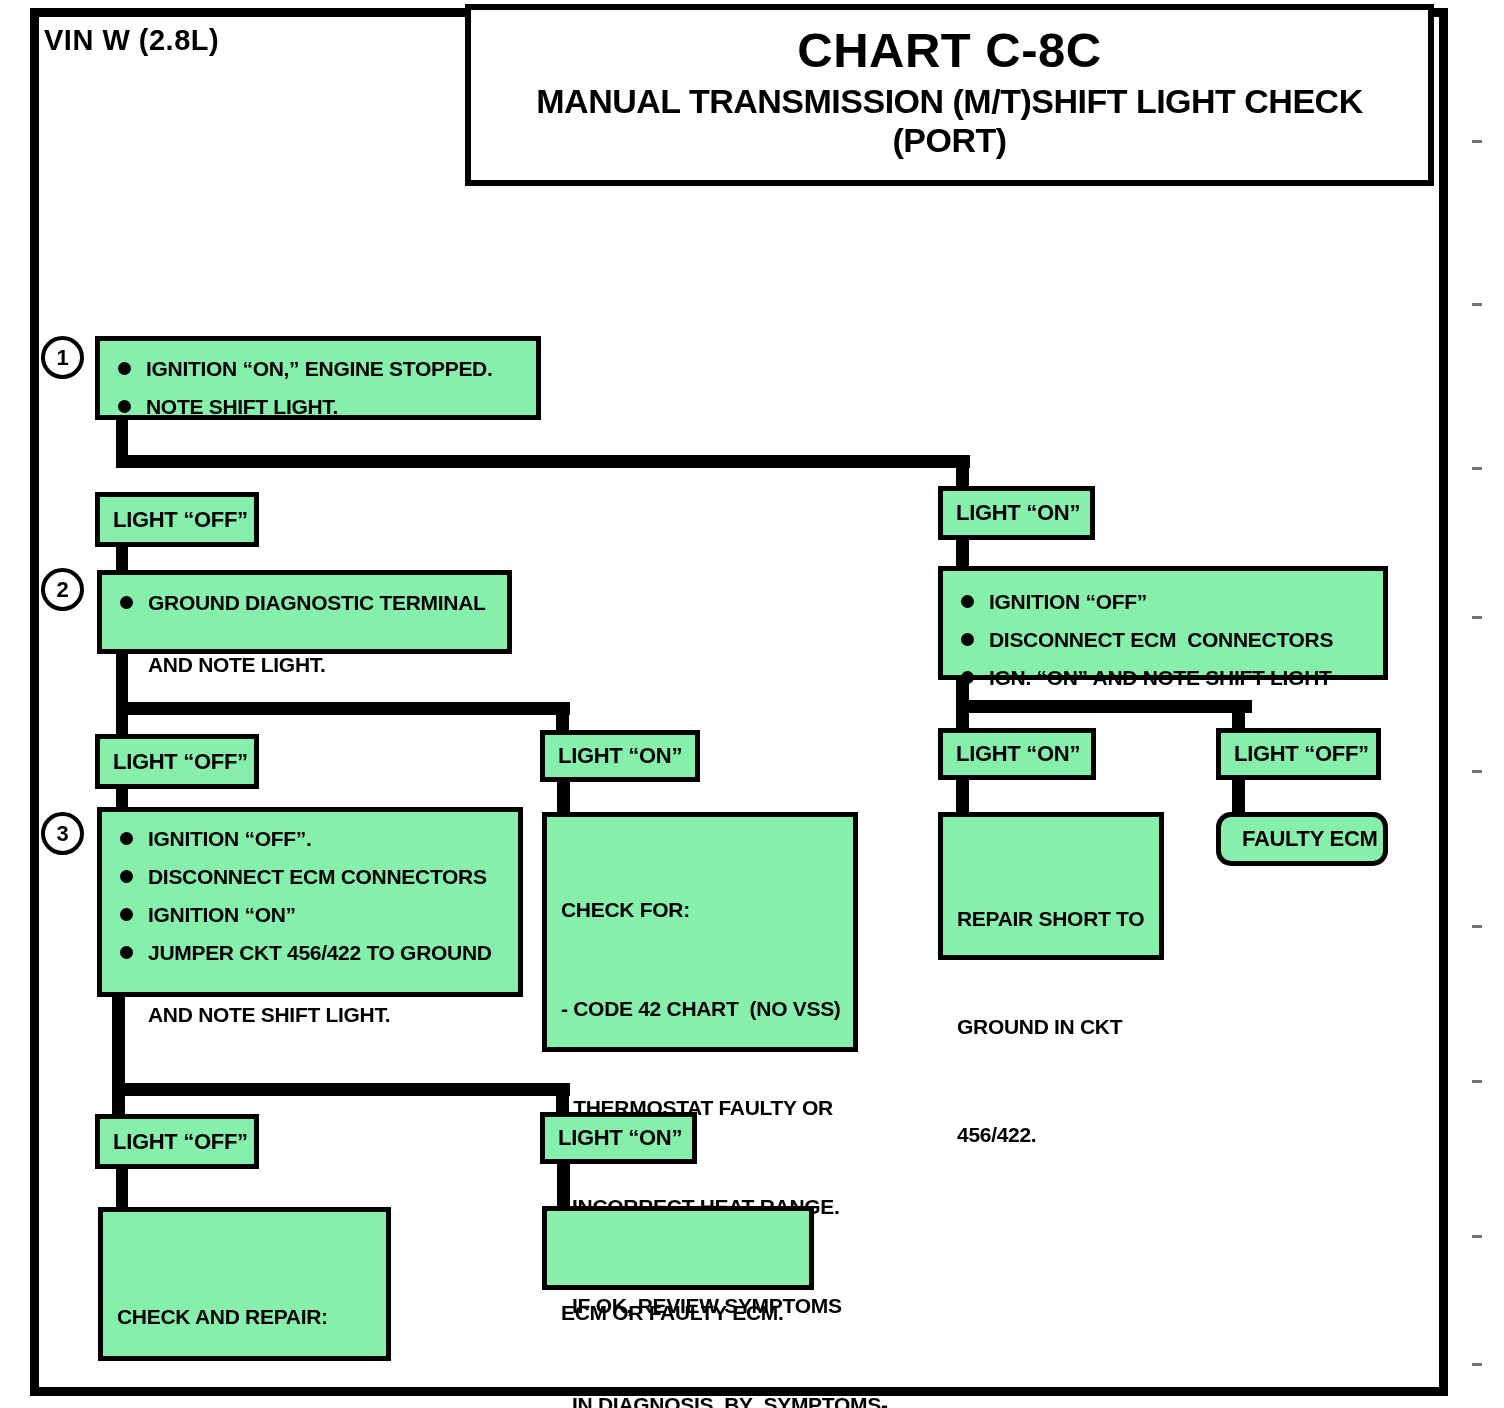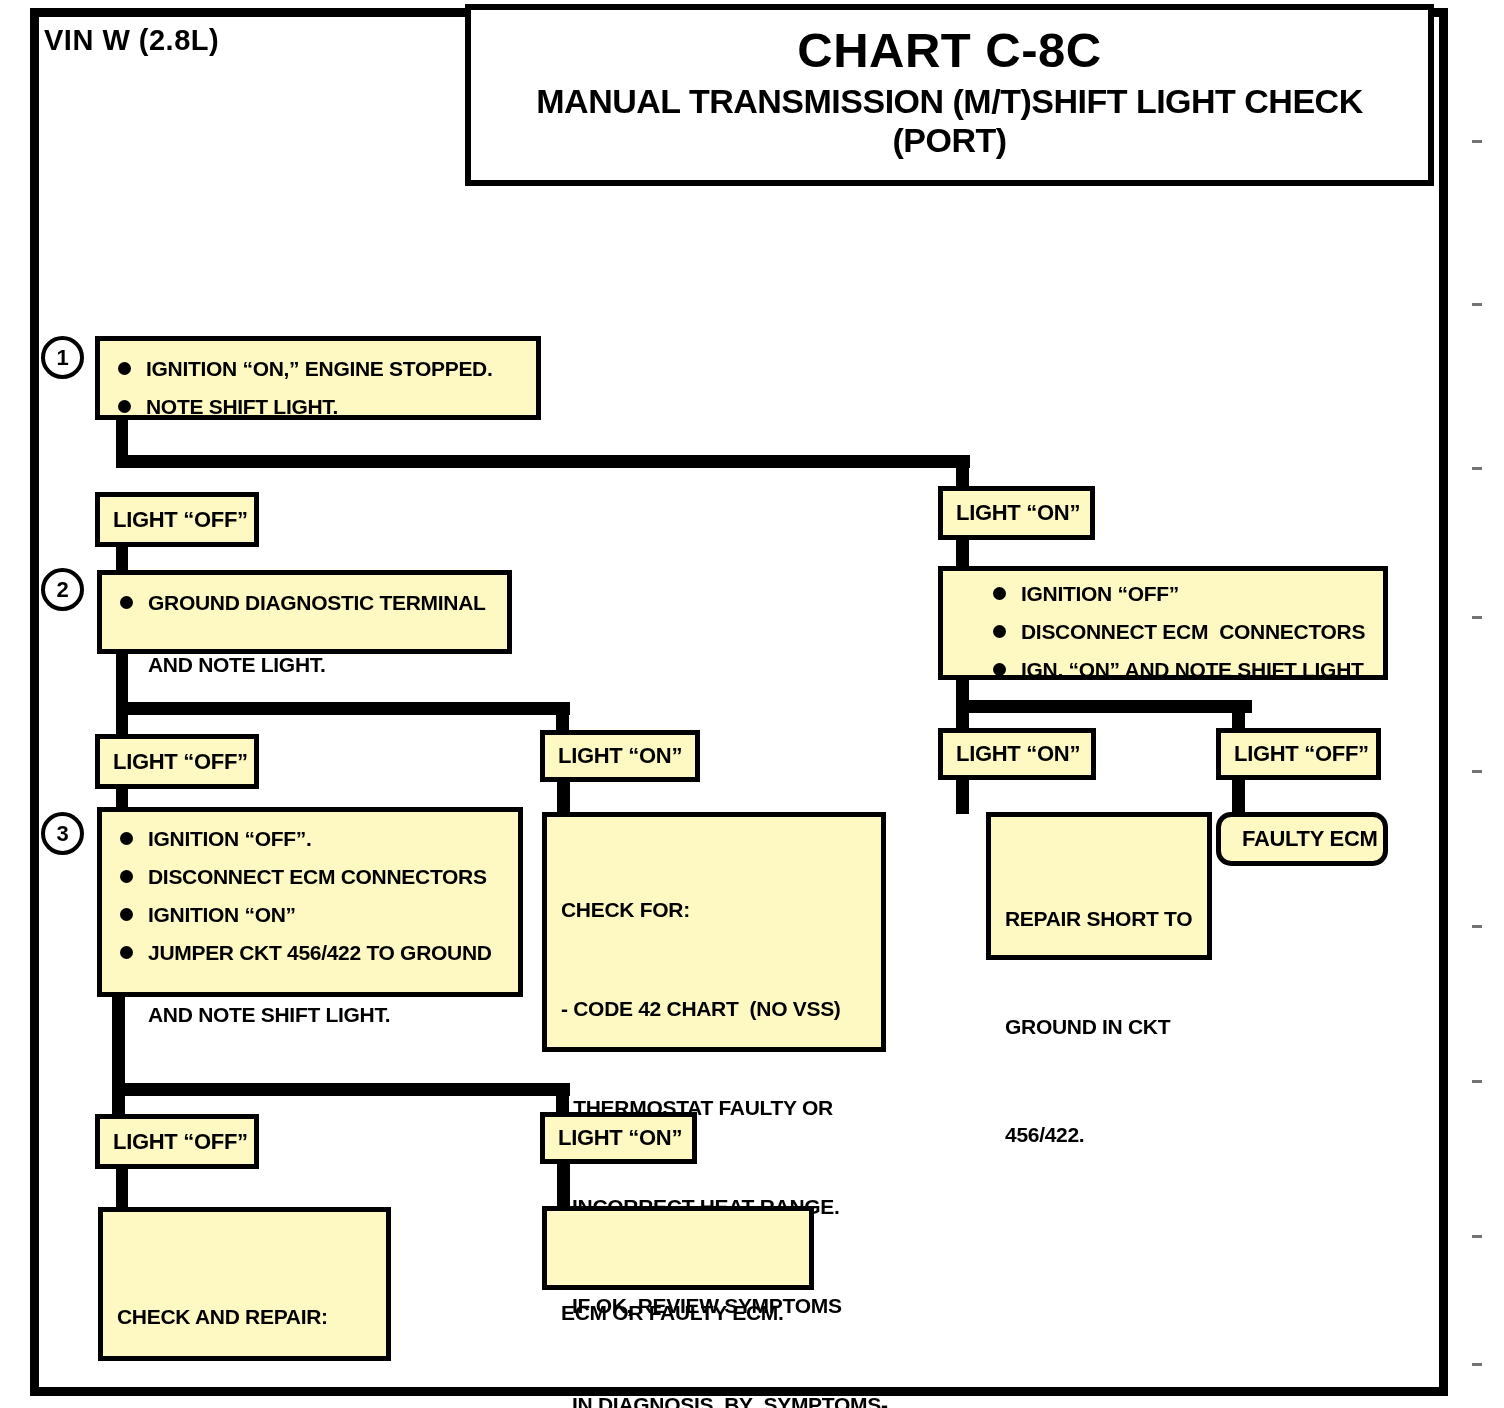--- a/index.html
+++ b/index.html
@@ -18,21 +18,21 @@
   }
   .title-line1 { font-size:49px; margin-top:12px; letter-spacing:0.5px; }
   .title-line2 { font-size:34px; margin-top:4px; letter-spacing:-0.5px; }
   .title-line3 { font-size:34px; letter-spacing:-0.5px; }
   .circle {
     position:absolute; width:43px; height:43px; border:4px solid #000; border-radius:50%;
     box-sizing:border-box; background:#fff; display:flex; align-items:center; justify-content:center;
     font-size:22px;
   }
   .node {
-    position:absolute; background:#fef9c3; border:5px solid #000; box-sizing:border-box;
+    position:absolute; background:#86efac; border:5px solid #000; box-sizing:border-box;
   }
   .label-node { display:flex; align-items:center; font-size:22px; padding-left:13px; white-space:pre; letter-spacing:-0.3px; }
   .conn { position:absolute; background:#000; }
   .bullets { padding:9px 4px 0 18px; font-size:21px; line-height:38px; letter-spacing:-0.3px; }
   .b-row { display:flex; align-items:flex-start; white-space:pre; }
   .dot { flex:none; width:13px; height:13px; border-radius:50%; background:#000; margin:12px 15px 0 0; }
   .cont { padding-left:28px; white-space:pre;margin-top:24px; }
   .lines { font-size:21px; white-space:pre; letter-spacing:-0.3px; }
   .margin-dash { position:absolute; left:1472px; width:10px; height:3px; background:#444; opacity:0.75; }
 </style>
@@ -93,21 +93,21 @@
   <div class="node label-node" style="left:938px; top:486px; width:157px; height:54px;"><span>LIGHT “ON”</span></div>
 
   <div class="node" style="left:97px; top:570px; width:415px; height:84px;">
     <div class="bullets">
       <div class="b-row"><span class="dot"></span><span>GROUND DIAGNOSTIC TERMINAL</span></div>
       <div class="cont">AND NOTE LIGHT.</div>
     </div>
   </div>
 
   <div class="node" style="left:938px; top:566px; width:450px; height:114px;">
-    <div class="bullets" style="padding-top:4px;margin-left:32px;">
+    <div class="bullets" style="padding-top:12px;">
       <div class="b-row"><span class="dot"></span><span>IGNITION “OFF”</span></div>
       <div class="b-row"><span class="dot"></span><span>DISCONNECT ECM  CONNECTORS</span></div>
       <div class="b-row"><span class="dot"></span><span>IGN. “ON” AND NOTE SHIFT LIGHT</span></div>
     </div>
   </div>
 
   <div class="node label-node" style="left:95px; top:734px; width:164px; height:55px;"><span>LIGHT “OFF”</span></div>
   <div class="node label-node" style="left:540px; top:730px; width:160px; height:52px;"><span>LIGHT “ON”</span></div>
   <div class="node label-node" style="left:938px; top:728px; width:158px; height:52px;"><span>LIGHT “ON”</span></div>
   <div class="node label-node" style="left:1216px; top:728px; width:165px; height:52px;"><span>LIGHT “OFF”</span></div>
@@ -115,33 +115,33 @@
   <div class="node" style="left:97px; top:807px; width:426px; height:190px;">
     <div class="bullets" style="padding-top:8px;">
       <div class="b-row"><span class="dot"></span><span>IGNITION “OFF”.</span></div>
       <div class="b-row"><span class="dot"></span><span>DISCONNECT ECM CONNECTORS</span></div>
       <div class="b-row"><span class="dot"></span><span>IGNITION “ON”</span></div>
       <div class="b-row"><span class="dot"></span><span>JUMPER CKT 456/422 TO GROUND</span></div>
       <div class="cont">AND NOTE SHIFT LIGHT.</div>
     </div>
   </div>
 
-  <div class="node" style="left:542px; top:812px; width:344px; height:240px;">
+  <div class="node" style="left:542px; top:812px; width:316px; height:240px;">
     <div class="lines" style="padding:10px 4px 0 14px; line-height:33px;">
       <div>CHECK FOR:</div>
       <div>- CODE 42 CHART  (NO VSS)</div>
       <div>- THERMOSTAT FAULTY OR</div>
       <div>  INCORRECT HEAT RANGE.</div>
       <div>  IF OK, REVIEW SYMPTOMS</div>
       <div>  IN DIAGNOSIS  BY  SYMPTOMS-</div>
       
     </div>
   </div>
 
-  <div class="node" style="left:986px; top:812px; width:226px; height:148px;">
+  <div class="node" style="left:938px; top:812px; width:226px; height:148px;">
     <div class="lines" style="padding:12px 2px 0 14px; line-height:36px;">
       <div>REPAIR SHORT TO</div>
       <div>GROUND IN CKT</div>
       <div>456/422.</div>
     </div>
   </div>
 
   <div class="node label-node" style="left:1216px; top:812px; width:172px; height:54px; padding-left:21px;border-radius:15px;"><span>FAULTY ECM</span></div>
 
   <div class="node label-node" style="left:95px; top:1114px; width:164px; height:55px;"><span>LIGHT “OFF”</span></div>

